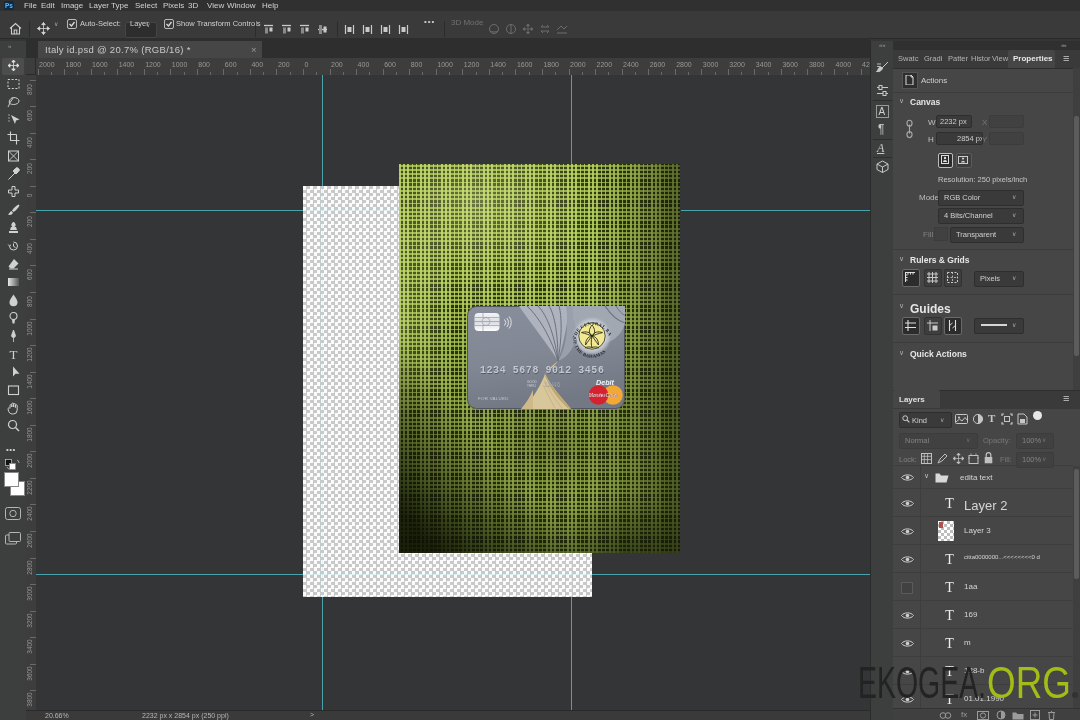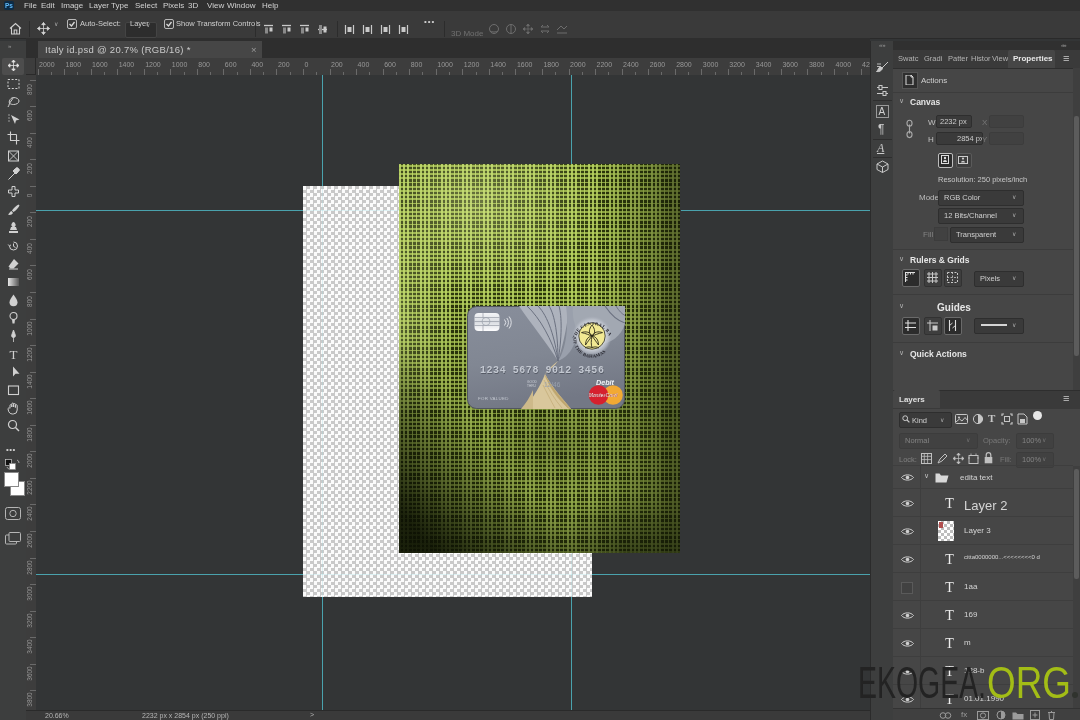--- a/index.html
+++ b/index.html
@@ -130,21 +130,21 @@
     <svg style="position:absolute;left:380px;top:13px" width="11" height="11" viewBox="0 0 11 11">
       <path d="M1.5,1 v9 M9.5,1 v9" stroke="#c9c9c9" stroke-width="1.2"></path>
       <rect x="3.5" y="3" width="4" height="5" fill="#c9c9c9"></rect>
     </svg>
     <svg style="position:absolute;left:398px;top:13px" width="11" height="11" viewBox="0 0 11 11">
       <path d="M1.5,1 v9 M9.5,1 v9" stroke="#c9c9c9" stroke-width="1.2"></path>
       <rect x="3.5" y="3" width="4" height="5" fill="#c9c9c9"></rect>
     </svg>
     <div style="position: absolute; left: 424px; top: 6px; white-space: nowrap; font-size: 8px; color: rgb(208, 208, 208); letter-spacing: 1px;">•••</div>
     <div class="sep" style="left: 444px;"></div>
-    <div style="position: absolute; left: 451px; top: 18px; font-size: 8px; color: rgb(207, 207, 207); white-space: nowrap; opacity: 0.35;">3D Mode</div>
+    <div style="position: absolute; left: 451px; top: 7px; font-size: 8px; color: rgb(207, 207, 207); white-space: nowrap; opacity: 0.35;">3D Mode</div>
     <svg style="position:absolute;left:488px;top:12px;opacity:.35" width="12" height="12" viewBox="0 0 12 12">
       <circle cx="6" cy="6" r="4.5" fill="none" stroke="#ccc"></circle>
       <path d="M2,8 a5,2.5 0 0 0 8,0" fill="none" stroke="#ccc"></path>
     </svg>
     <svg style="position:absolute;left:505px;top:12px;opacity:.35" width="12" height="12" viewBox="0 0 12 12">
       <circle cx="6" cy="6" r="4.5" fill="none" stroke="#ccc"></circle>
       <path d="M6,1.5 v9" stroke="#ccc"></path>
     </svg>
     <svg style="position:absolute;left:522px;top:12px;opacity:.35" width="12" height="12" viewBox="0 0 12 12">
       <path d="M6,1 v10 M1,6 h10 M6,1 l-1.5,1.8 h3 z M6,11 l-1.5,-1.8 h3 z M1,6 l1.8,-1.5 v3 z M11,6 l-1.8,-1.5 v3 z" stroke="#ccc" fill="#ccc" stroke-width="0.7"></path>
@@ -580,21 +580,21 @@
       <rect x="0.5" y="0.5" width="9" height="7" fill="none" stroke="#ccc" stroke-width="1"></rect>
       <circle cx="5" cy="2.6" r="1.1" fill="#ccc"></circle>
       <path d="M3,6.5 a2,1.8 0 0 1 4,0 z" fill="#ccc"></path>
     </svg>
     <div style="position: absolute; left: 45px; top: 134px; white-space: nowrap; font-size: 7.5px; color: rgb(199, 199, 199);">Resolution: 250 pixels/inch</div>
     <div style="position: absolute; left: 26px; top: 152px; white-space: nowrap; color: rgb(188, 188, 188); font-size: 8px;">Mode</div>
     <div style="position: absolute; left: 45px; top: 149px; width: 84px; height: 14px; background: rgb(58, 58, 58); border: 1px solid rgb(46, 46, 46); border-radius: 2px;"></div>
     <div style="position: absolute; left: 51px; top: 152px; white-space: nowrap; color: rgb(208, 208, 208); font-size: 7.5px;">RGB Color</div>
     <div style="position: absolute; left: 119px; top: 152px; white-space: nowrap; font-size: 6px; color: rgb(170, 170, 170);">∨</div>
     <div style="position: absolute; left: 45px; top: 167px; width: 84px; height: 14px; background: rgb(58, 58, 58); border: 1px solid rgb(46, 46, 46); border-radius: 2px;"></div>
-    <div style="position: absolute; left: 51px; top: 170px; white-space: nowrap; color: rgb(208, 208, 208); font-size: 7.5px;">12 Bits/Channel</div>
+    <div style="position: absolute; left: 51px; top: 170px; white-space: nowrap; color: rgb(208, 208, 208); font-size: 7.5px;">4 Bits/Channel</div>
     <div style="position: absolute; left: 119px; top: 170px; white-space: nowrap; font-size: 6px; color: rgb(170, 170, 170);">∨</div>
     <div style="position: absolute; left: 30px; top: 189px; font-size: 8px; white-space: nowrap; color: rgb(188, 188, 188); opacity: 0.5;">Fill</div>
     <div style="position: absolute; left: 41px; top: 186px; width: 12px; height: 12px; background: rgb(62, 62, 62); border: 1px solid rgb(51, 51, 51); opacity: 0.5;"></div>
     <div style="position: absolute; left: 57px; top: 186px; width: 72px; height: 14px; background: rgb(58, 58, 58); border: 1px solid rgb(46, 46, 46); border-radius: 2px;"></div>
     <div style="position: absolute; left: 63px; top: 189px; white-space: nowrap; color: rgb(208, 208, 208); font-size: 7.5px;">Transparent</div>
     <div style="position: absolute; left: 119px; top: 189px; white-space: nowrap; font-size: 6px; color: rgb(170, 170, 170);">∨</div>
     <div style="position: absolute; left: 0px; top: 208px; width: 187px; height: 1px; background: rgb(60, 60, 60);"></div>
     <div style="position: absolute; left: 6px; top: 214px; white-space: nowrap; font-size: 7px; color: rgb(176, 176, 176);">∨</div>
     <div style="position: absolute; left: 17px; top: 214px; white-space: nowrap; color: rgb(230, 230, 230); font-weight: bold; font-size: 8.5px;">Rulers &amp; Grids</div>
     <div style="position: absolute; left: 9px; top: 228px; width: 16px; height: 16px; background: rgb(44, 44, 44); border: 1px solid rgb(106, 106, 106); border-radius: 2px;"></div>
@@ -609,21 +609,21 @@
     <div style="position: absolute; left: 51px; top: 228px; width: 16px; height: 16px; background: rgb(62, 62, 62); border: 1px solid rgb(50, 50, 50); border-radius: 2px;"></div>
     <svg style="position:absolute;left:54px;top:231px" width="11" height="11" viewBox="0 0 11 11">
       <rect x="0.5" y="0.5" width="10" height="10" fill="none" stroke="#c9c9c9" stroke-width="1" stroke-dasharray="2,1.5"></rect>
       <path d="M5.5,0 v11 M0,5.5 h11" stroke="#c9c9c9" stroke-width="0.8" stroke-dasharray="2,1.5"></path>
     </svg>
     <div style="position: absolute; left: 81px; top: 230px; width: 48px; height: 14px; background: rgb(58, 58, 58); border: 1px solid rgb(46, 46, 46); border-radius: 2px;"></div>
     <div style="position: absolute; left: 87px; top: 233px; white-space: nowrap; color: rgb(208, 208, 208); font-size: 7.5px;">Pixels</div>
     <div style="position: absolute; left: 119px; top: 233px; white-space: nowrap; font-size: 6px; color: rgb(170, 170, 170);">∨</div>
     <div style="position: absolute; left: 0px; top: 253px; width: 187px; height: 1px; background: rgb(60, 60, 60);"></div>
     <div style="position: absolute; left: 6px; top: 261px; white-space: nowrap; font-size: 7px; color: rgb(176, 176, 176);">∨</div>
-    <div style="position: absolute; left: 17px; top: 261px; white-space: nowrap; color: rgb(230, 230, 230); font-weight: bold; font-size: 10px; margin-left: 27px;">Guides</div>
+    <div style="position: absolute; left: 17px; top: 261px; white-space: nowrap; color: rgb(230, 230, 230); font-weight: bold; font-size: 12px;">Guides</div>
     <div style="position: absolute; left: 9px; top: 276px; width: 16px; height: 16px; background: rgb(44, 44, 44); border: 1px solid rgb(106, 106, 106); border-radius: 2px;"></div>
     <svg style="position:absolute;left:12px;top:279px" width="11" height="11" viewBox="0 0 11 11">
       <path d="M0,3 h11 M0,7.5 h11 M3,0 v11" stroke="#e0e0e0" stroke-width="1.1"></path>
     </svg>
     <div style="position: absolute; left: 31px; top: 276px; width: 16px; height: 16px; background: rgb(62, 62, 62); border: 1px solid rgb(50, 50, 50); border-radius: 2px;"></div>
     <svg style="position:absolute;left:34px;top:279px" width="11" height="11" viewBox="0 0 11 11">
       <path d="M0,3 h11 M3,0 v11" stroke="#c9c9c9" stroke-width="1"></path>
       <rect x="5.5" y="5.5" width="5" height="5" fill="#c9c9c9"></rect>
     </svg>
     <div style="position: absolute; left: 51px; top: 276px; width: 16px; height: 16px; background: rgb(44, 44, 44); border: 1px solid rgb(106, 106, 106); border-radius: 2px;"></div>

